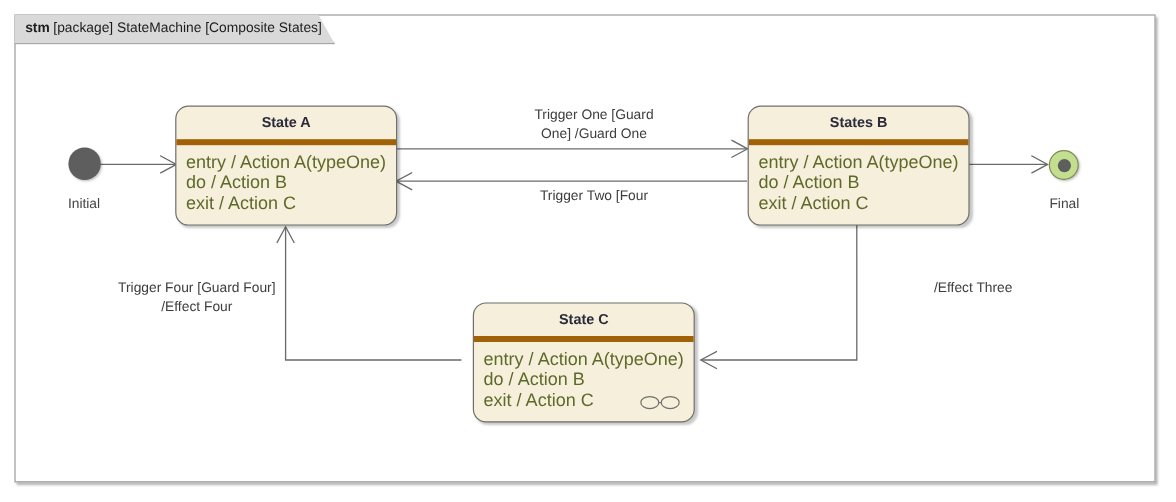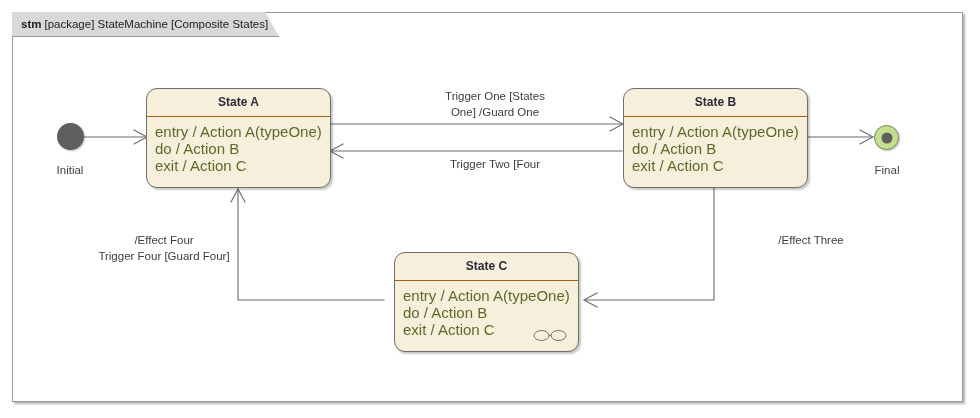--- a/index.html
+++ b/index.html
@@ -46,21 +46,21 @@
     box-sizing:border-box;
     box-shadow:2px 2px 2px rgba(0,0,0,0.22);
   }
   .state-title{
     height:27px;
     line-height:27px;
     text-align:center;
     font-size:12px;
     font-weight:bold;
     color:#2b2b3a;
-    border-bottom:1px solid #a16207;
+    border-bottom:5px solid #a16207;
   }
   .state-body{
     padding:6px 0 0 8px;
     font-size:15px;
     color:#5d6a28;
     line-height:17px;
   }
   .state-body div{white-space:nowrap;}
   .composite-icon{
     position:absolute;right:11px;bottom:9px;
@@ -166,21 +166,21 @@
   <div class="state" style="left:146px;top:88px;width:185px;height:100px;">
     <div class="state-title">State A</div>
     <div class="state-body">
       <div>entry / Action A(typeOne)</div>
       <div>do / Action B</div>
       <div>exit / Action C</div>
     </div>
   </div>
 
   <div class="state" style="left:623px;top:88px;width:185px;height:100px;">
-    <div class="state-title">State B</div>
+    <div class="state-title">States B</div>
     <div class="state-body">
       <div>entry / Action A(typeOne)</div>
       <div>do / Action B</div>
       <div>exit / Action C</div>
     </div>
   </div>
 
   <div class="state" style="left:394px;top:252px;width:185px;height:100px;">
     <div class="state-title">State C</div>
     <div class="state-body">
@@ -189,30 +189,30 @@
       <div>exit / Action C</div>
     </div>
     <svg class="composite-icon" viewBox="0 0 34 13" xmlns="http://www.w3.org/2000/svg">
       <ellipse cx="8.5" cy="6.5" rx="7.5" ry="5" fill="none" stroke="#706f6a" stroke-width="1"></ellipse>
       <ellipse cx="25.5" cy="6.5" rx="7.5" ry="5" fill="none" stroke="#706f6a" stroke-width="1"></ellipse>
       <line x1="16" y1="6.5" x2="18" y2="6.5" stroke="#706f6a" stroke-width="1"></line>
     </svg>
   </div>
 
   <div class="tlabel center" style="left:404px;top:88px;width:182px;">
-    <span class="ln">Trigger One [States</span>
+    <span class="ln">Trigger One [Guard</span>
     <span class="ln">One] /Guard One</span>
   </div>
 
   <div class="tlabel center" style="left:404px;top:156px;width:182px;">
     <span class="ln">Trigger Two [Four</span>
   </div>
 
   <div class="tlabel center" style="left:726px;top:232px;width:170px;">
     <span class="ln">/Effect Three</span>
   </div>
 
   <div class="tlabel center" style="left:88px;top:232px;width:152px;">
+    <span class="ln">Trigger Four [Guard Four]</span>
     <span class="ln">/Effect Four</span>
-    <span class="ln">Trigger Four [Guard Four]</span>
   </div>
 
 </div>
 
 </body></html>

